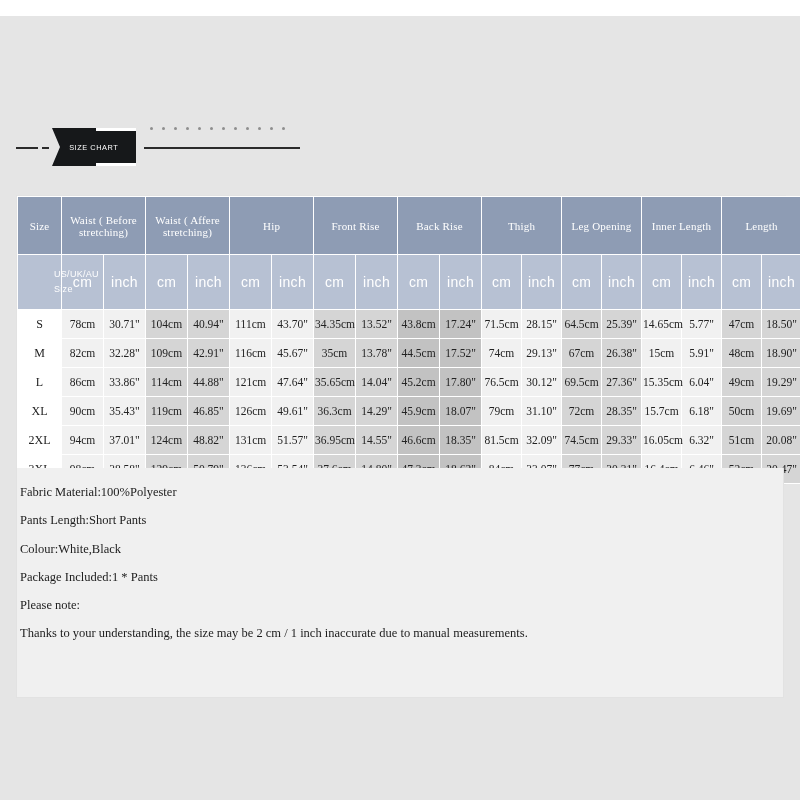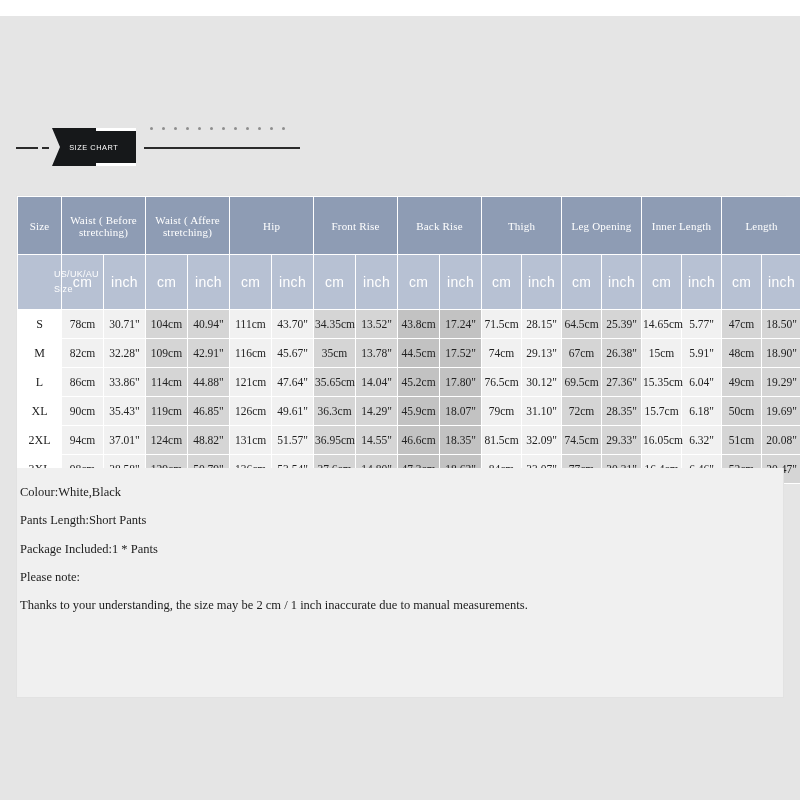--- a/index.html
+++ b/index.html
@@ -417,20 +417,21 @@
           <td class="lt">16.4cm</td>
           <td class="lt">6.46"</td>
           <td class="md">52cm</td>
           <td class="md">20.47"</td>
         </tr>
       </tbody>
     </table>
   </div>
 
   <div class="notes">
+    <p>Fabric Material:100%Polyester</p>
+    <p>Pants Length:Short Pants</p>
     <p>Colour:White,Black</p>
-    <p>Pants Length:Short Pants</p>
     <p>Package Included:1 * Pants</p>
     <p>Please note:</p>
     <p>Thanks to your understanding, the size may be 2 cm / 1 inch inaccurate due to manual measurements.</p>
   </div>
 
 </div>
 
 </body></html>

